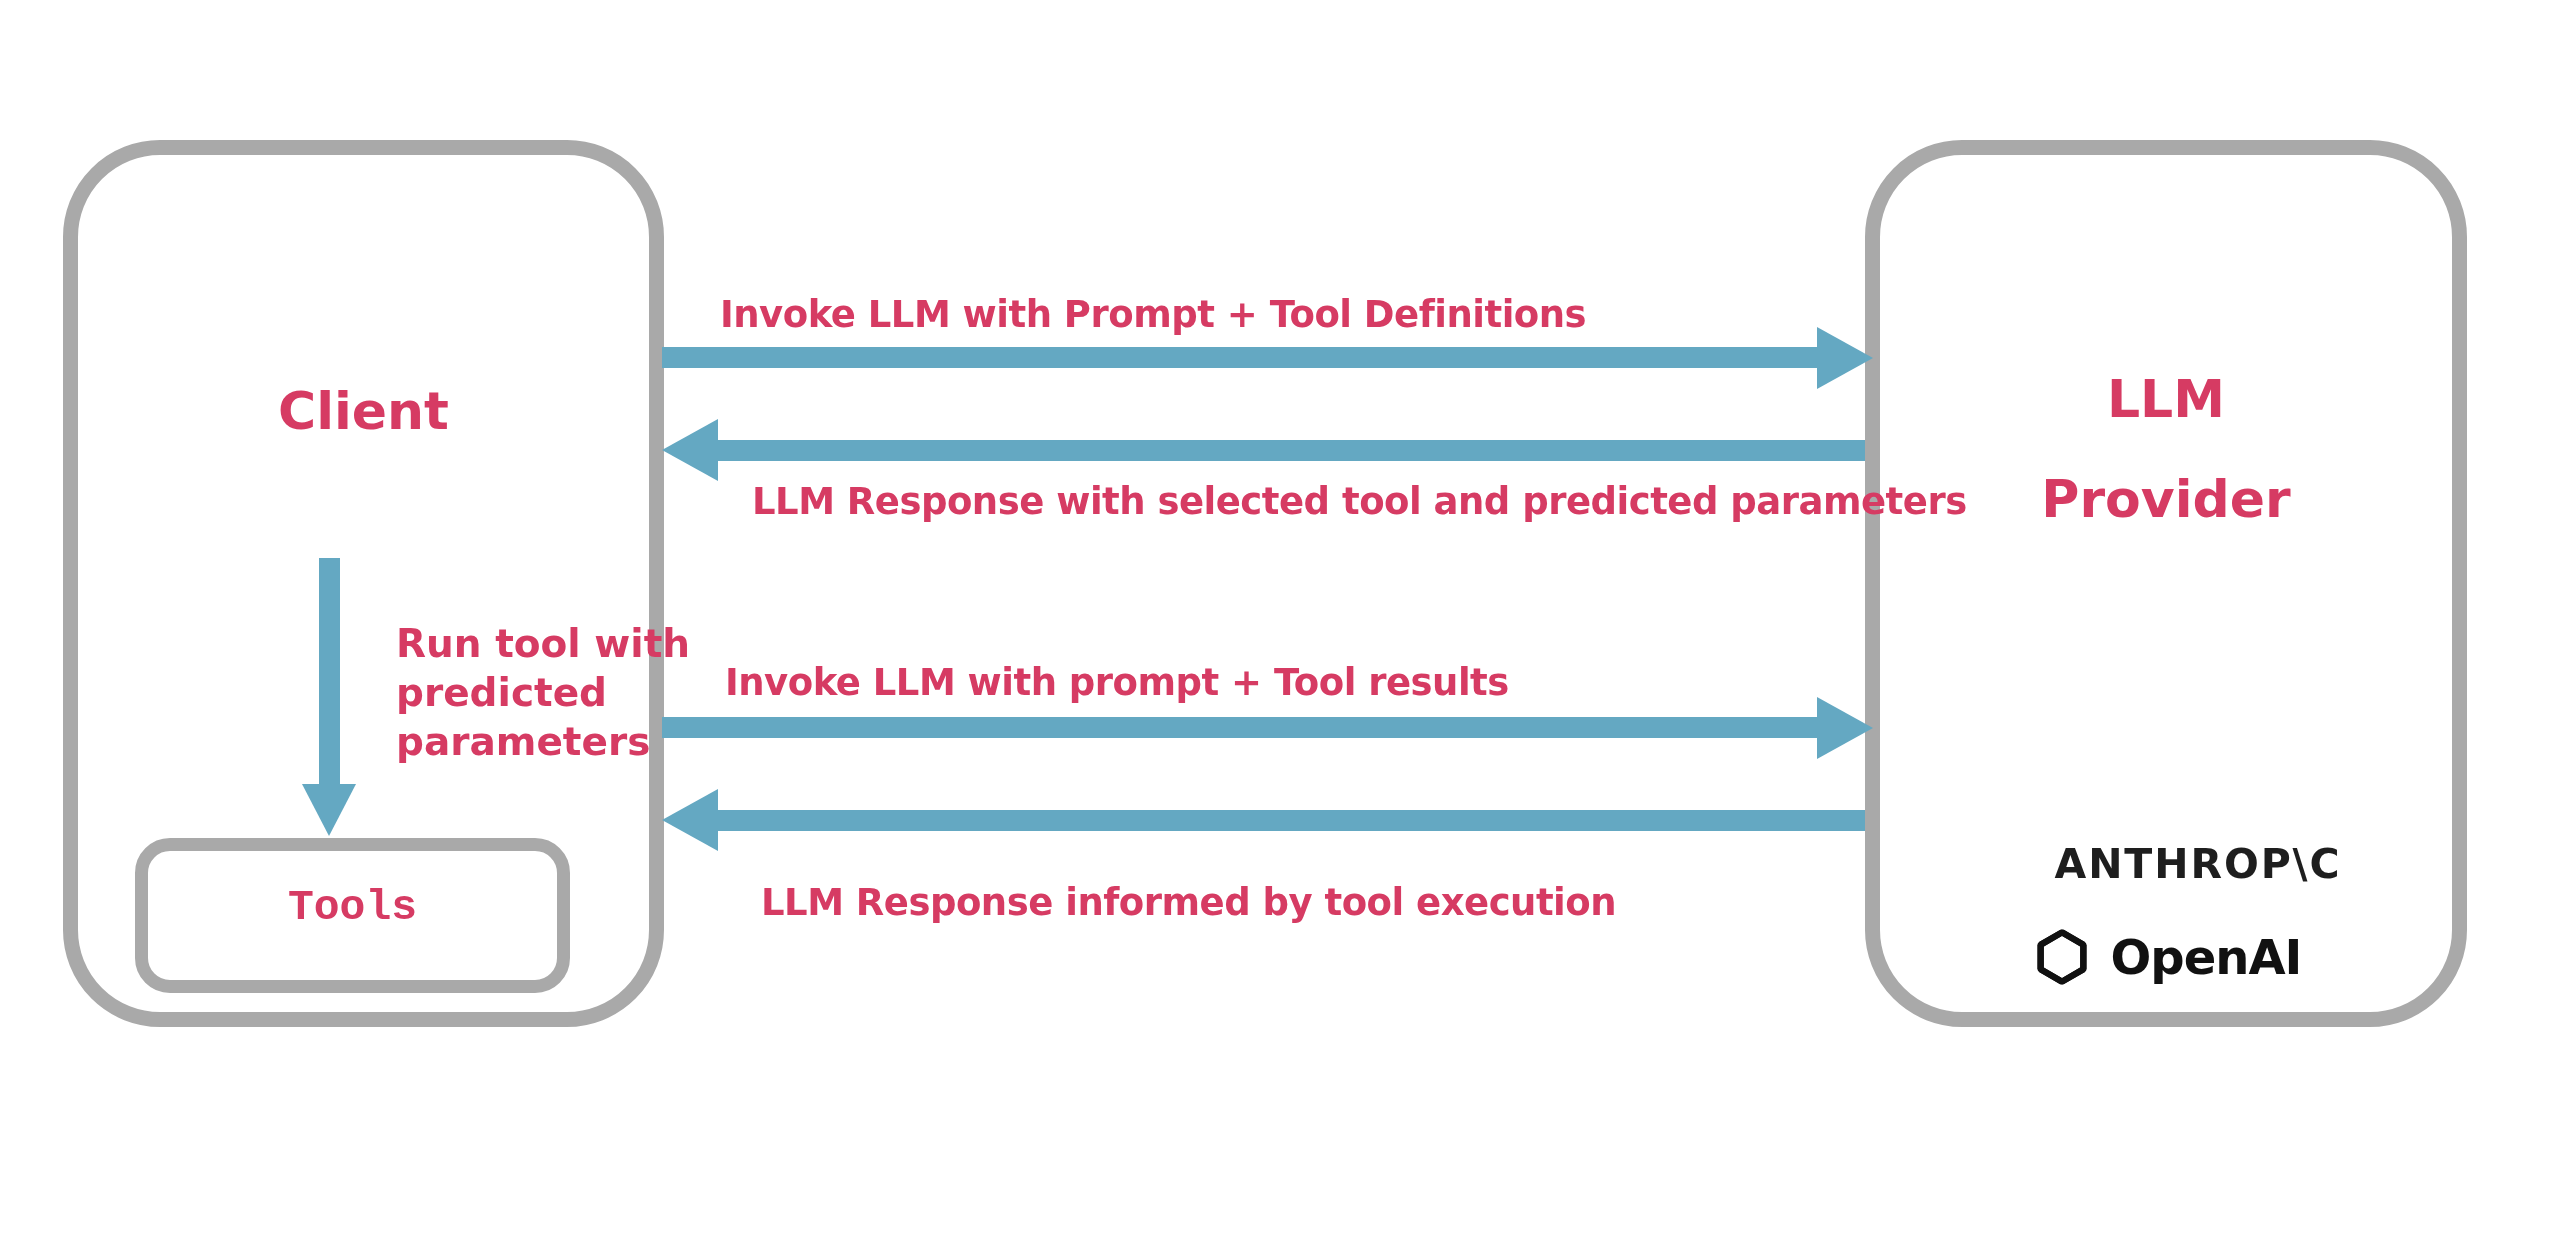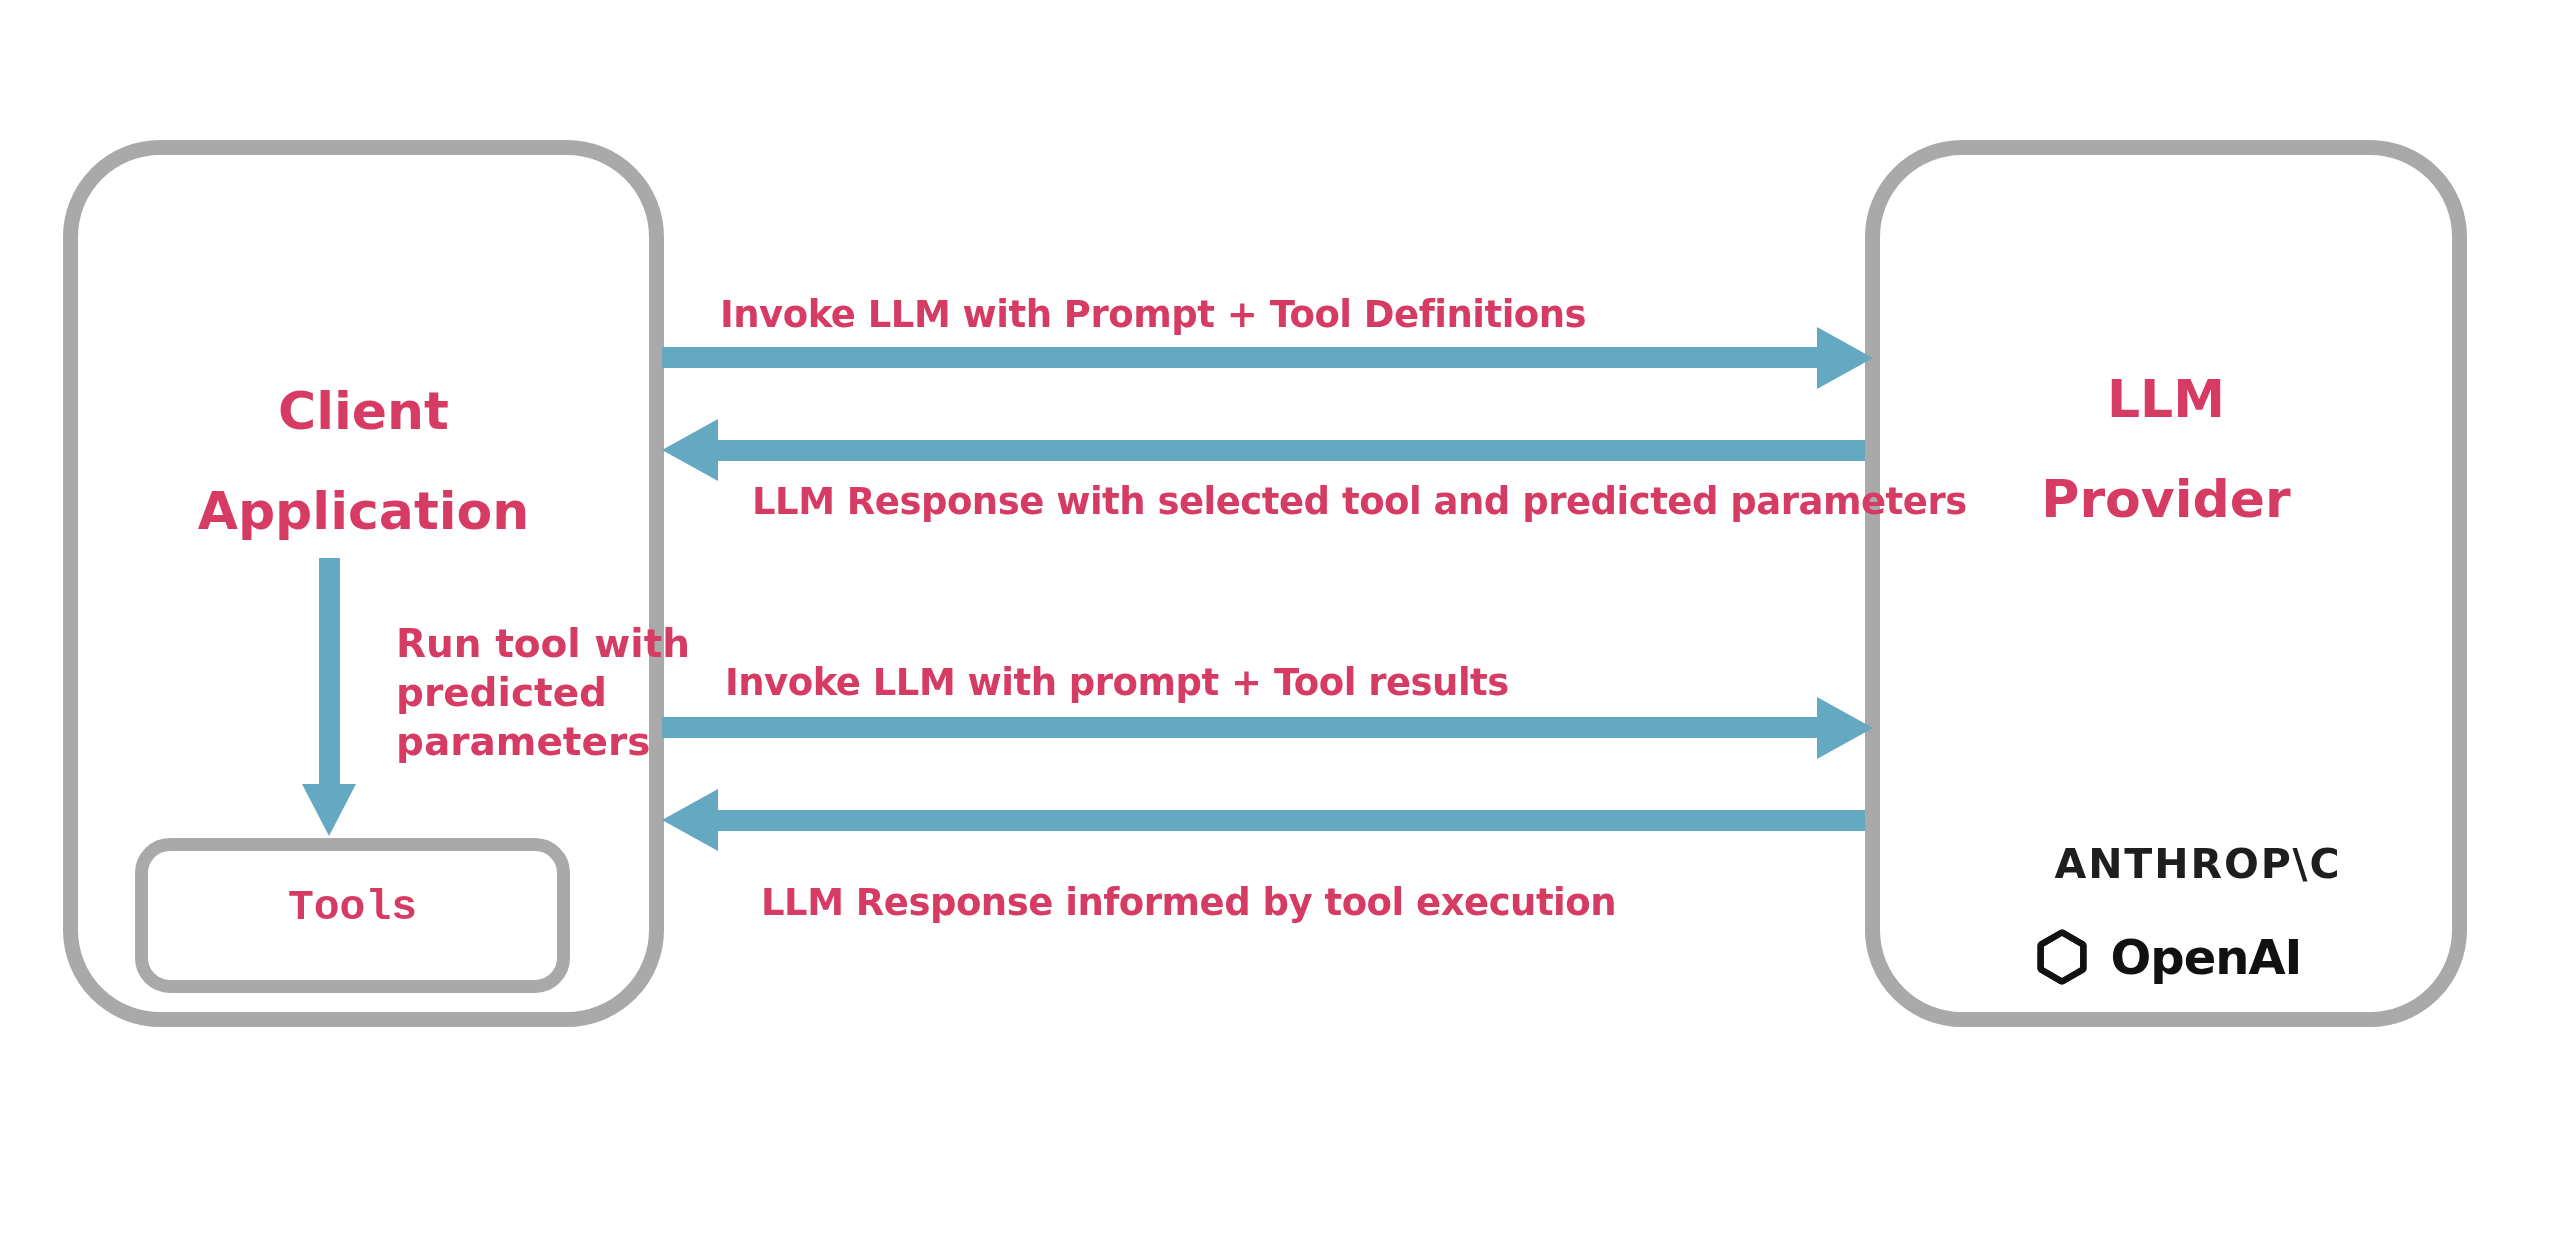--- a/index.html
+++ b/index.html
@@ -124,21 +124,20 @@
 </style>
 </head>
 <body>
 
 <div class="canvas">
 
   <div class="frame" style="left:63px;top:140px;width:601px;height:887px;"></div>
 
   <div class="box-title" style="left:63px;top:361px;width:601px;">
     <div>Client</div>
-    <div>Application</div>
   </div>
 
   <div class="shaft-v" style="left:319px;top:558px;height:226px;"></div>
   <div class="head-down" style="left:302px;top:784px;"></div>
 
   <div class="run-tool-label" style="left:375px;top:619px;">
     <div>Run tool with</div>
     <div>predicted</div>
     <div>parameters</div>
   </div>

